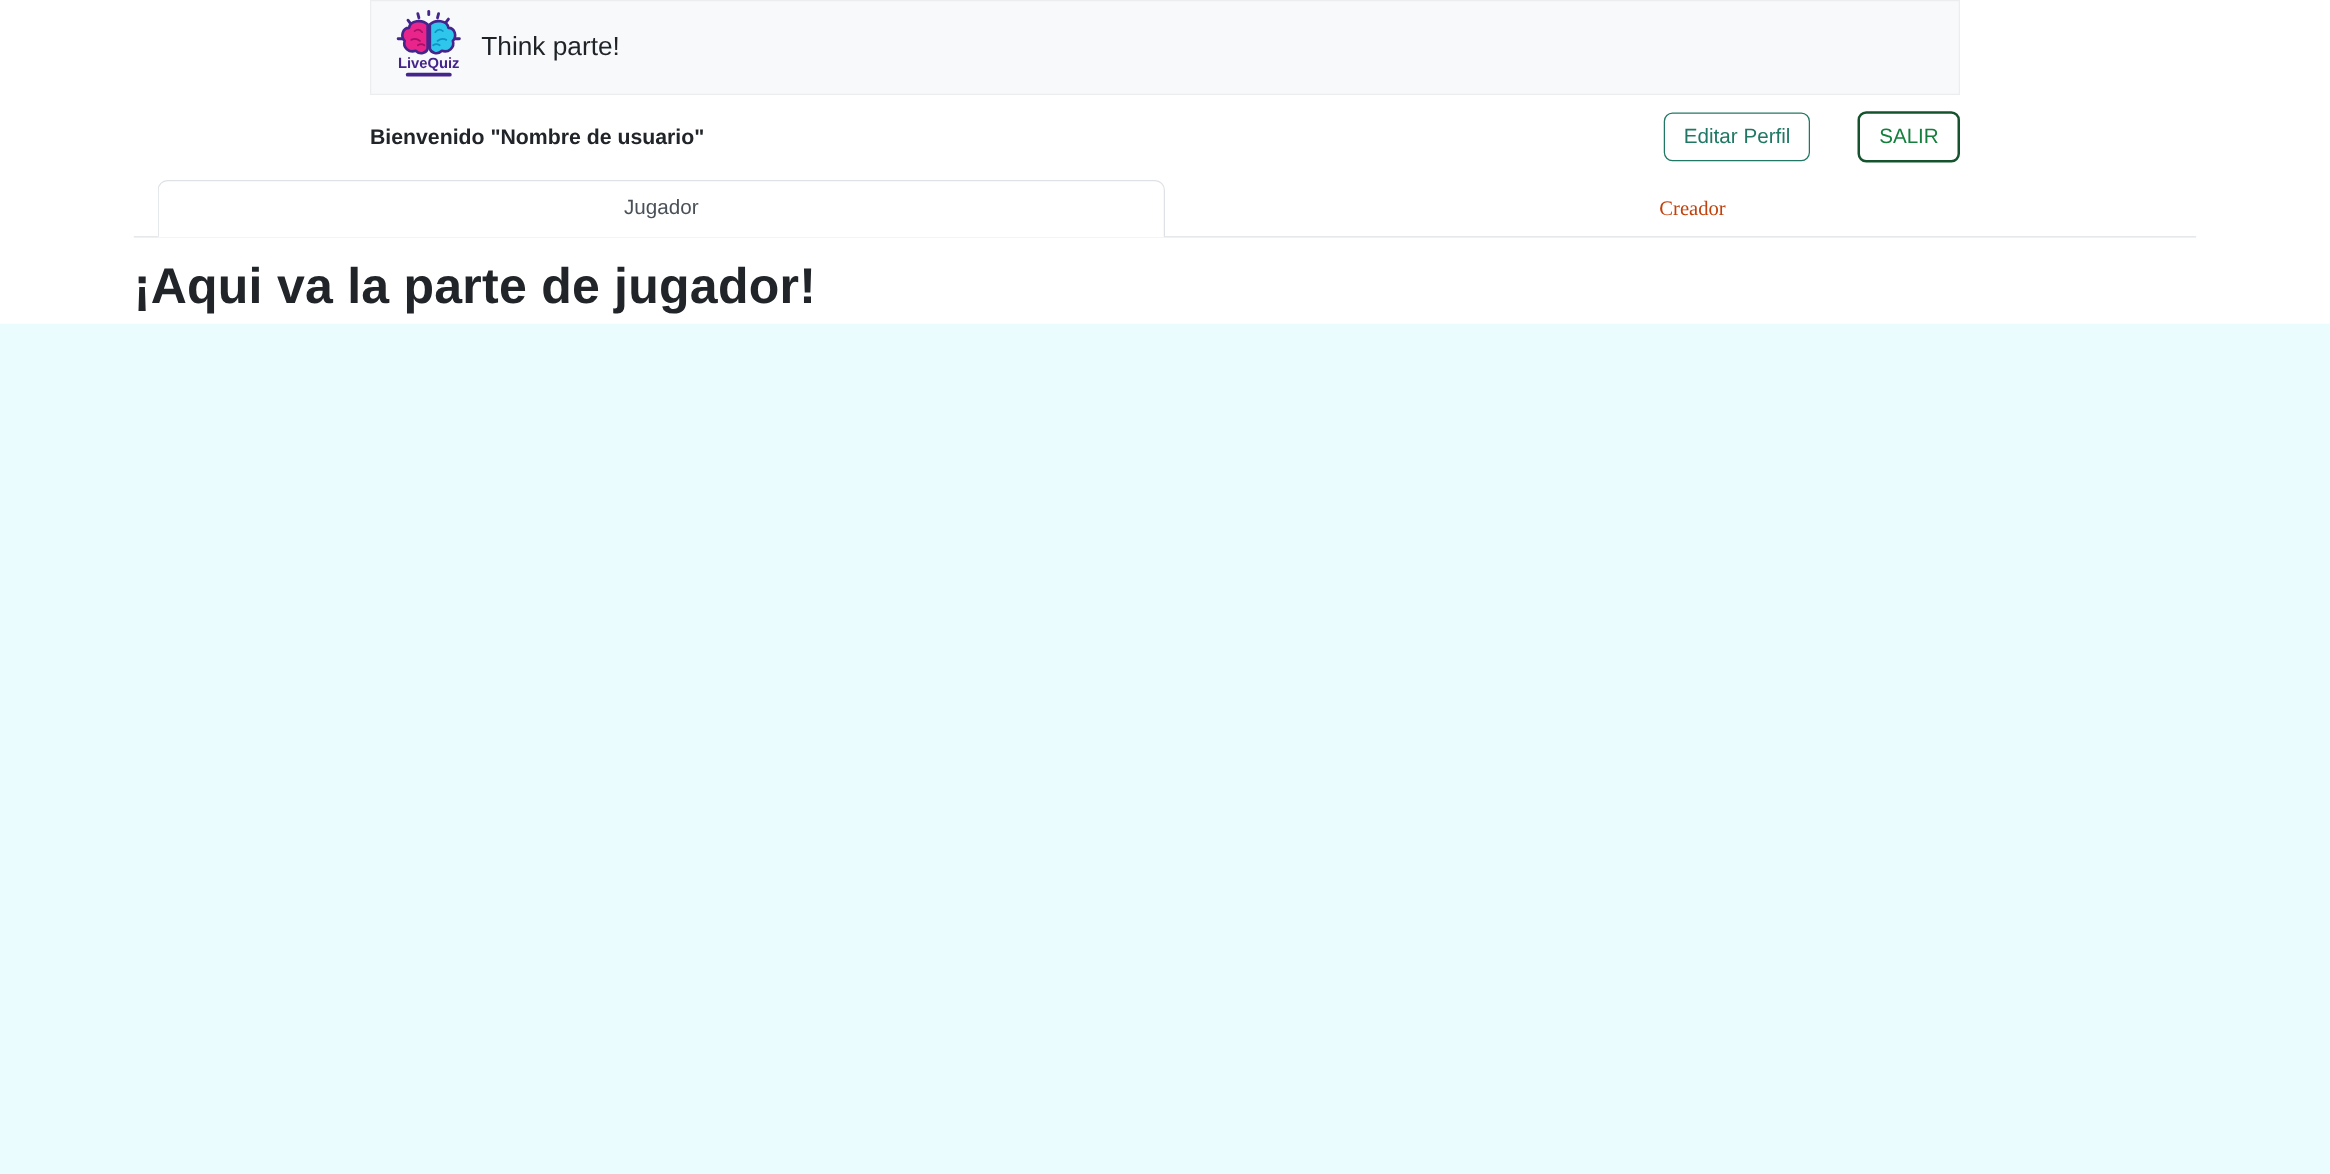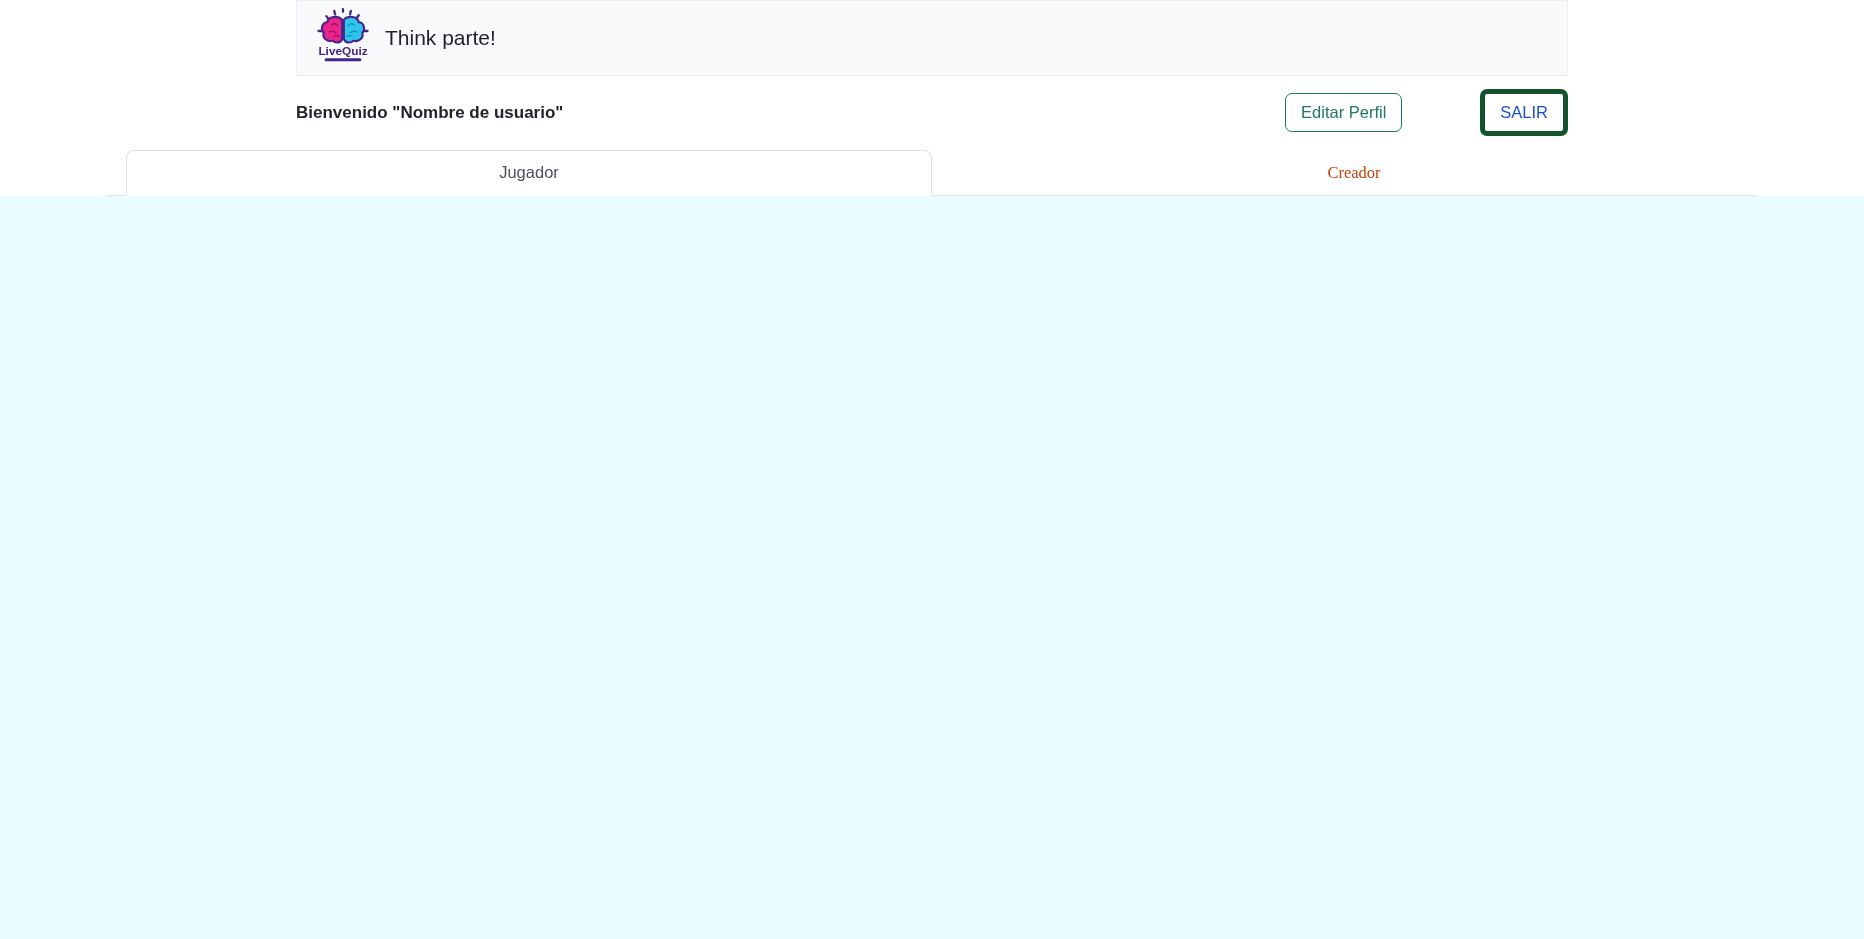--- a/index.html
+++ b/index.html
@@ -47,38 +47,37 @@
     margin-top: 13px;
     display: flex;
     align-items: center;
     justify-content: space-between;
   }
   .welcome-text {
     font-size: 17px;
     font-weight: bold;
     color: #212529;
   }
-  .actions { display: flex; align-items: center; gap: 50px; }
+  .actions { display: flex; align-items: center; gap: 38px; }
   .btn {
     font-family: "Liberation Sans", "DejaVu Sans", sans-serif;
     font-size: 16.5px;
     background: #ffffff;
     border-radius: 7px;
     padding: 8px 15px;
     cursor: pointer;
     line-height: 1.3;
   }
   .btn-edit {
     color: #207864;
     border: 1px solid #207864;
   }
   .btn-exit {
-    color: #1d4ed8;
-    border: 5px solid #14532d;
-    margin-left: 28px;
+    color: #15803d;
+    border: 2px solid #14532d;
   }
 
   
   .content-container {
     width: 1650px;
     margin: 0 auto;
     flex: 0 0 auto;
   }
   .nav-tabs {
     margin-top: 14px;
@@ -166,18 +165,19 @@
 
   </div>
 
   <div class="content-container">
 
     <ul class="nav-tabs">
       <li class="tab tab-active">Jugador</li>
       <li class="tab tab-inactive">Creador</li>
     </ul>
 
+    <h1 class="page-heading">¡Aqui va la parte de jugador!</h1>
 
   </div>
 
   <div class="player-area"></div>
 
 </div>
 
 </body></html>

